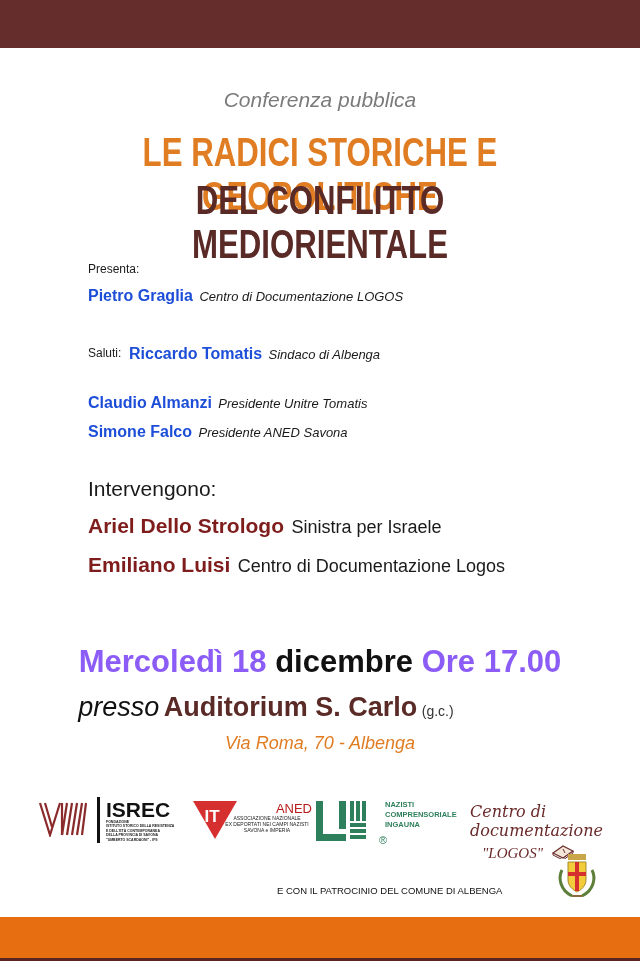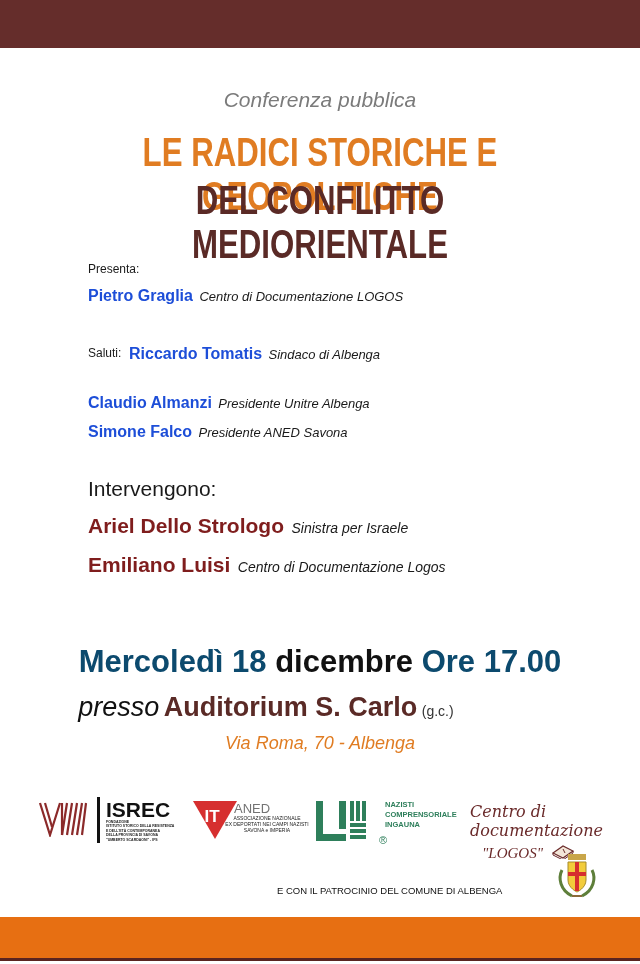--- a/index.html
+++ b/index.html
@@ -19,35 +19,35 @@
     transform: scaleX(0.78); transform-origin: center; line-height: 44px; }
 
   .section-label { position: absolute; left: 88px; font-size: 12px; color: #1a1a1a; }
   .person { position: absolute; left: 88px; white-space: nowrap; }
   .person .name { font-weight: bold; color: #1d4ed8; font-size: 16px; }
   .person .role { font-style: italic; color: #1a1a1a; font-size: 13px; margin-left: 2px; }
 
   .big-label { position: absolute; left: 88px; font-size: 21px; color: #1a1a1a; }
   .big-person { position: absolute; left: 88px; white-space: nowrap; }
   .big-person .name { font-weight: bold; color: #7f1d1d; font-size: 21px; }
-  .big-person .role { font-style: italic; color: #1a1a1a; font-size: 14px; margin-left: 3px; }
+  .big-person .role { color: #1a1a1a; font-size: 18px; margin-left: 3px; }
 
   .date-line { position: absolute; left: 0; top: 644px; width: 640px; text-align: center; white-space: nowrap; font-size: 31px; font-weight: bold; }
-  .date-line .orange { color: #0c4a6e; }
+  .date-line .orange { color: #8b5cf6; }
   .date-line .black { color: #111; }
   .venue-line { position: absolute; left: 0; top: 692px; width: 532px; text-align: center; white-space: nowrap; }
   .venue-line .presso { font-style: italic; font-size: 27px; color: #111; }
   .venue-line .venue { font-weight: bold; font-size: 27px; color: #5a2a26; }
   .venue-line .gc { font-size: 14px; color: #333; }
   .address { position: absolute; left: 0; top: 733px; width: 640px; text-align: center; font-style: italic; font-size: 18px; color: #e07c22; }
 
   .logo { position: absolute; }
   .isrec-title { font-weight: bold; font-size: 21px; color: #111; letter-spacing: 0px; line-height: 20px; }
   .isrec-small { font-size: 3.5px; font-weight: bold; line-height: 4.4px; color: #222; }
-  .aned-title { font-size: 13px; color: #737373; line-height: 13px; }
+  .aned-title { font-size: 13px; color: #b91c1c; line-height: 13px; text-align: right; }
   .aned-small { font-size: 5px; color: #222; line-height: 6px; text-align: center; }
   .unitre-text { font-size: 7.5px; font-weight: bold; color: #2e7f5b; line-height: 10px; }
   .logos-script { font-family: "DejaVu Serif", serif; font-style: italic; font-size: 16px; color: #6a2a2a; }
   .logos-big { font-family: "Liberation Serif", serif; font-style: italic; font-size: 15px; color: #6a2a2a; }
 
   .patrocinio { position: absolute; left: 277px; top: 885px; font-weight: normal; font-size: 9.5px; color: #111; white-space: nowrap; }
 </style>
 </head>
 <body>
 
@@ -63,21 +63,21 @@
   <span class="role">Centro di Documentazione LOGOS</span>
 </div>
 
 <div class="section-label" style="top:338px;margin-top:8px;">Saluti:</div>
 <div class="person" style="top:345px;margin-left:41px;">
   <span class="name">Riccardo Tomatis</span>
   <span class="role">Sindaco di Albenga</span>
 </div>
 <div class="person" style="top:394px;">
   <span class="name">Claudio Almanzi</span>
-  <span class="role">Presidente Unitre Albenga</span>
+  <span class="role">Presidente Unitre Tomatis</span>
 </div>
 <div class="person" style="top:423px;">
   <span class="name">Simone Falco</span>
   <span class="role">Presidente ANED Savona</span>
 </div>
 
 <div class="big-label" style="top:477px;">Intervengono:</div>
 <div class="big-person" style="top:514px;">
   <span class="name">Ariel Dello Strologo</span>
   <span class="role">Sinistra per Israele</span>

